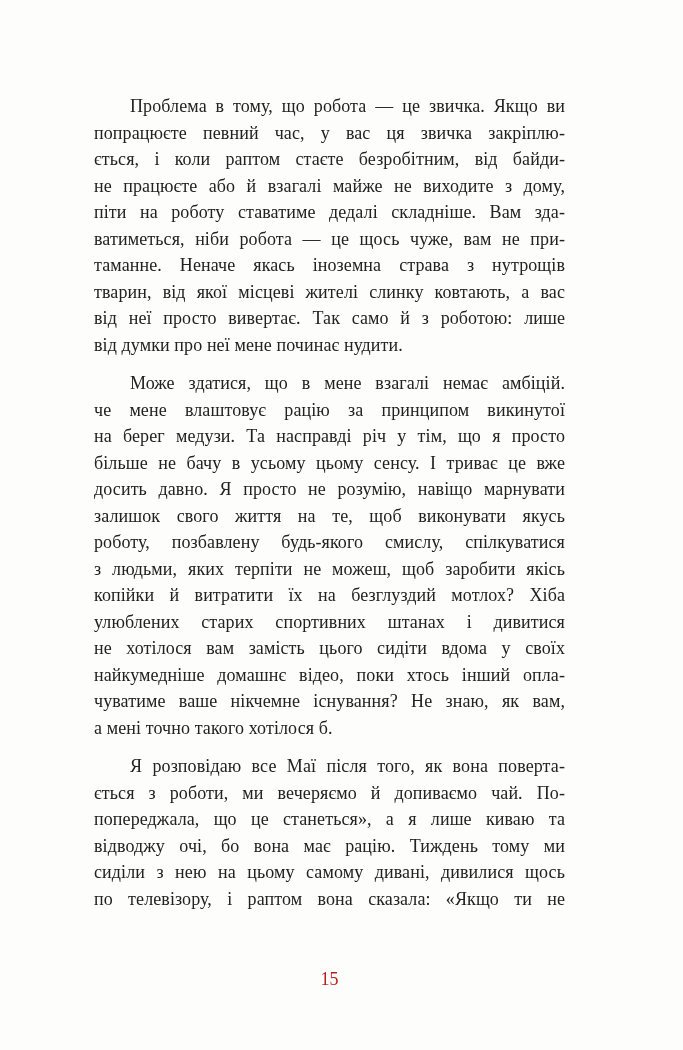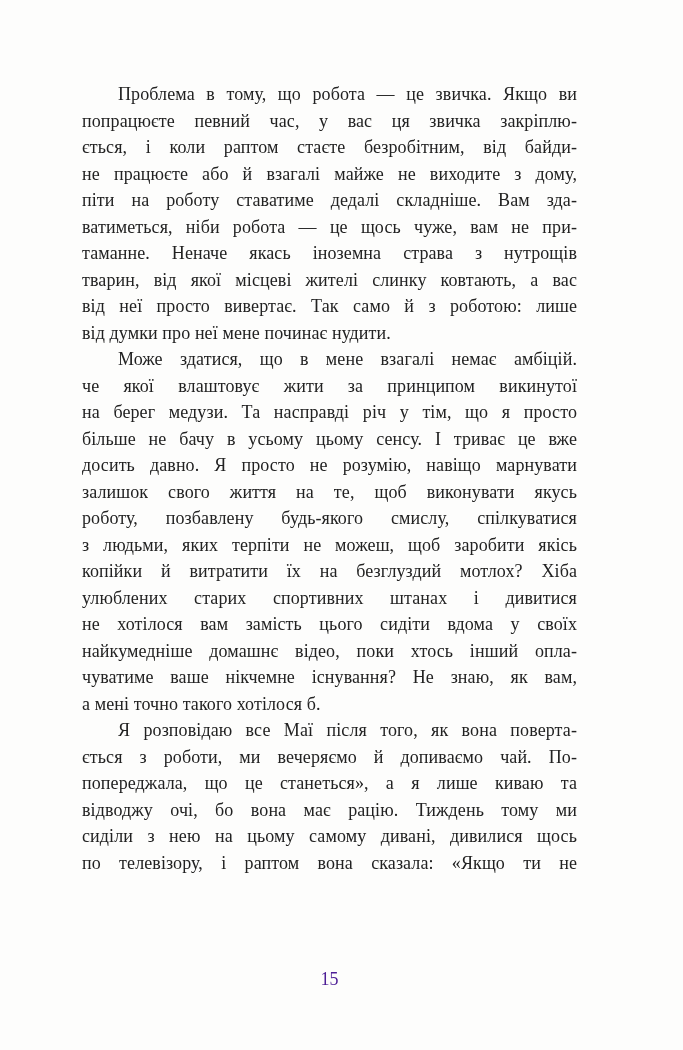--- a/index.html
+++ b/index.html
@@ -19,21 +19,21 @@
     position: absolute;
     inset: 0;
   }
   .text-block {
     position: absolute;
     left: 82px;
     top: 81px;
     width: 495px;
   }
   .para {
-    margin: 0;
+    margin: 12px;
     padding: 0;
   }
   .line {
     height: 26.5px;
     line-height: 26.5px;
     font-size: 18px;
     letter-spacing: 0.1px;
     text-align: justify;
     text-align-last: justify;
     overflow: hidden;
@@ -48,21 +48,21 @@
   }
   .folio {
     position: absolute;
     left: 82px;
     top: 966px;
     width: 495px;
     height: 26px;
     line-height: 26px;
     font-size: 18px;
     text-align: center;
-    color: #4c1d95;
+    color: #b91c1c;
   }
 </style>
 </head>
 <body style="background: rgb(253, 253, 252); color: rgb(34, 34, 34);">
 
 <div class="book-page">
   <div class="text-block">
       <div class="para">
         <div class="line first">Проблема в тому, що робота — це звичка. Якщо ви</div>
         <div class="line">попрацюєте певний час, у вас ця звичка закріплю-</div>
@@ -70,21 +70,21 @@
         <div class="line">не працюєте або й взагалі майже не виходите з дому,</div>
         <div class="line">піти на роботу ставатиме дедалі складніше. Вам зда-</div>
         <div class="line">ватиметься, ніби робота — це щось чуже, вам не при-</div>
         <div class="line">таманне. Неначе якась іноземна страва з нутрощів</div>
         <div class="line">тварин, від якої місцеві жителі слинку ковтають, а вас</div>
         <div class="line">від неї просто вивертає. Так само й з роботою: лише</div>
         <div class="line ragged">від думки про неї мене починає нудити.</div>
       </div>
       <div class="para">
         <div class="line first">Може здатися, що в мене взагалі немає амбіцій.</div>
-        <div class="line">че якої влаштовує жити за принципом викинутої</div>
+        <div class="line">че мене влаштовує рацію за принципом викинутої</div>
         <div class="line">на берег медузи. Та насправді річ у тім, що я просто</div>
         <div class="line">більше не бачу в усьому цьому сенсу. І триває це вже</div>
         <div class="line">досить давно. Я просто не розумію, навіщо марнувати</div>
         <div class="line">залишок свого життя на те, щоб виконувати якусь</div>
         <div class="line">роботу, позбавлену будь-якого смислу, спілкуватися</div>
         <div class="line">з людьми, яких терпіти не можеш, щоб заробити якісь</div>
         <div class="line">копійки й витратити їх на безглуздий мотлох? Хіба</div>
         <div class="line">улюблених старих спортивних штанах і дивитися</div>
         <div class="line">не хотілося вам замість цього сидіти вдома у своїх</div>
         <div class="line">найкумедніше домашнє відео, поки хтось інший опла-</div>

